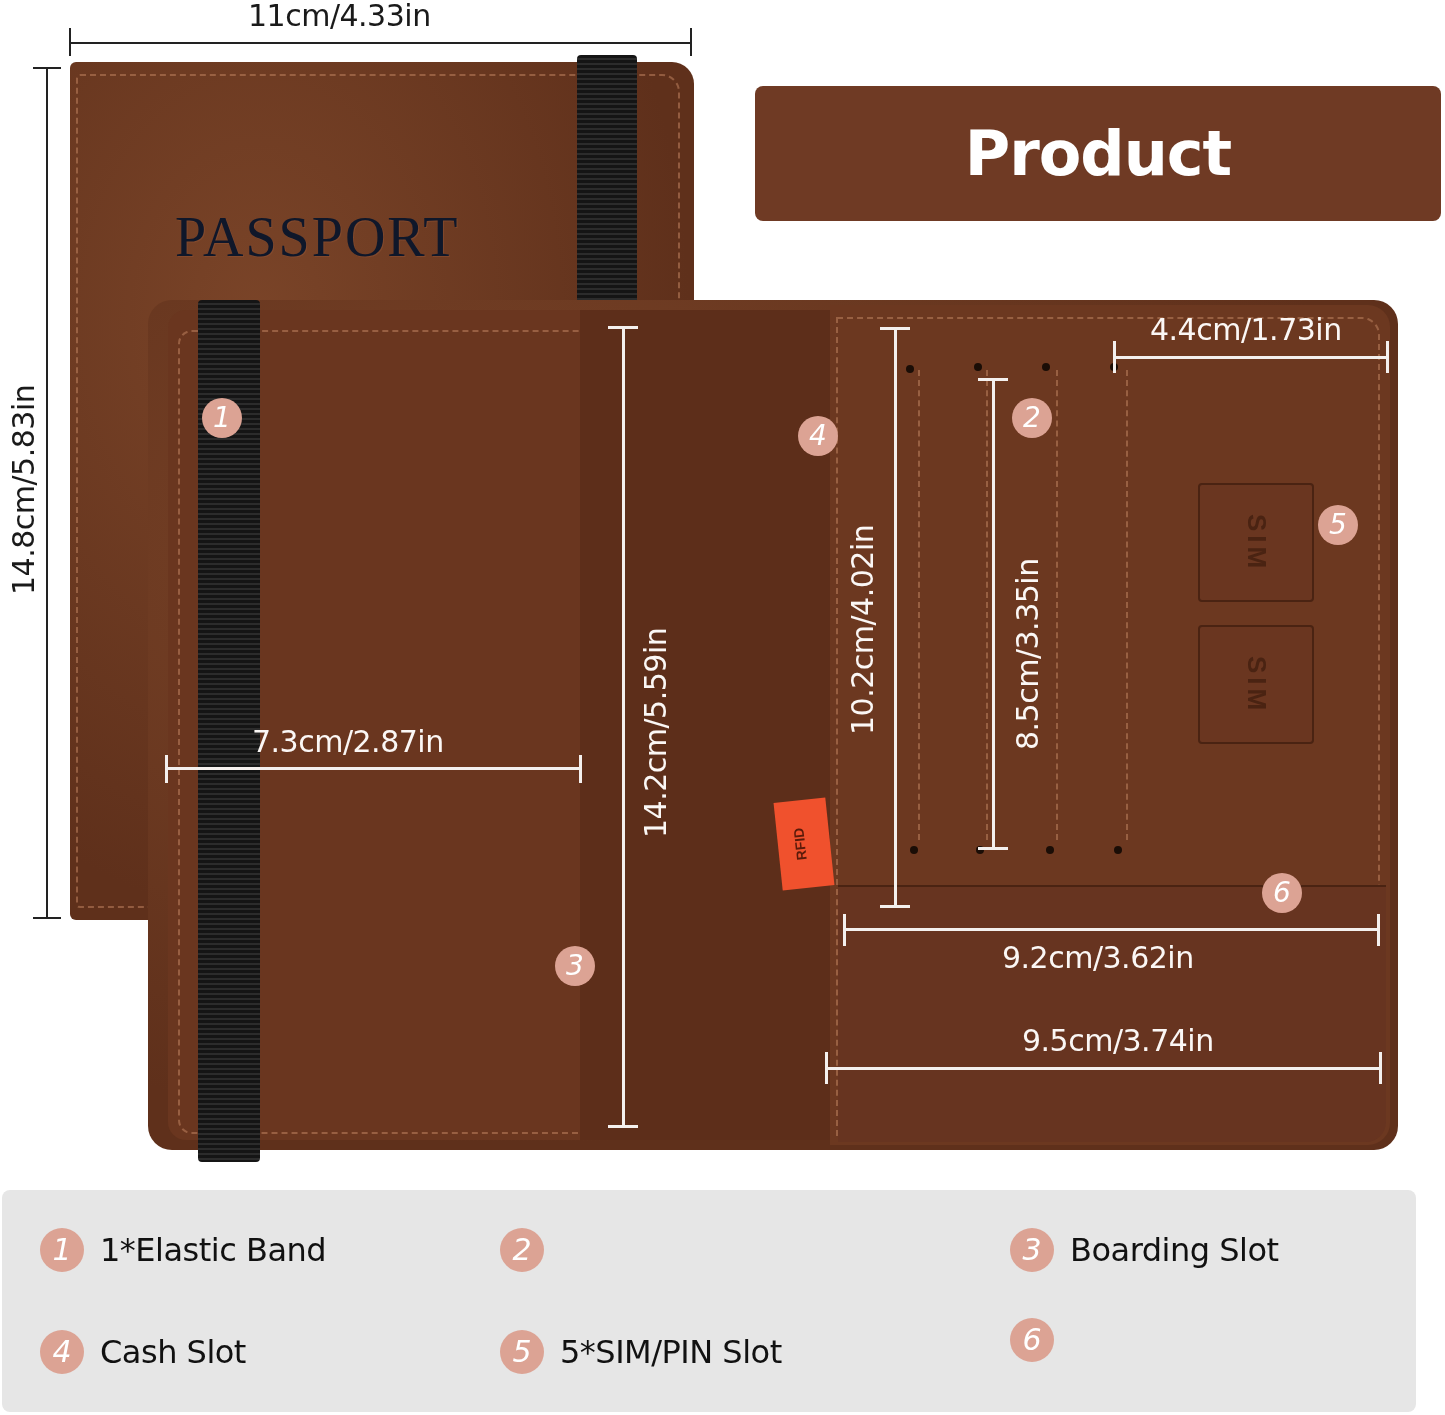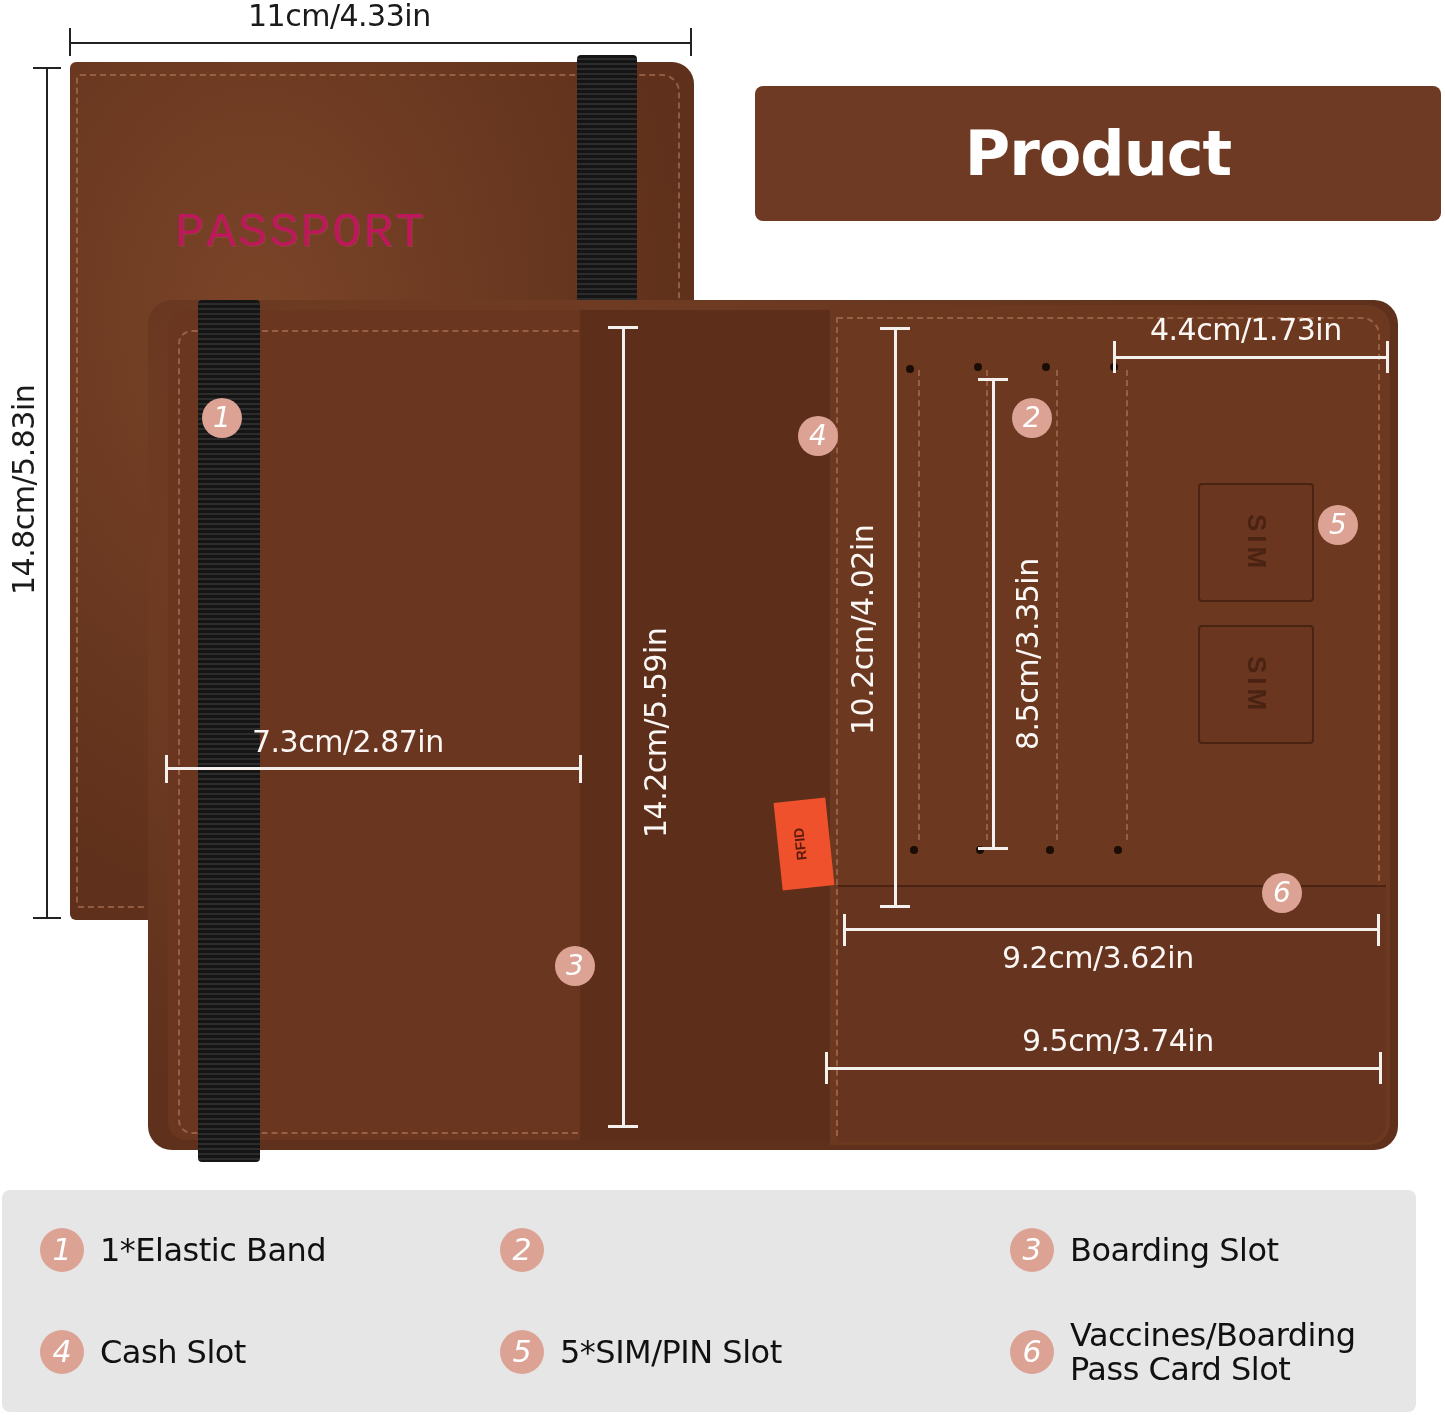--- a/index.html
+++ b/index.html
@@ -18,21 +18,21 @@
   .badge { position:absolute; width:40px; height:40px; border-radius:50%; background:#dca394; color:#fff;
     font-style:italic; font-size:28px; text-align:center; line-height:40px; font-family:"DejaVu Sans", sans-serif; }
   .band { position:absolute; background:repeating-linear-gradient(180deg,#151515 0 3px,#2c2c2c 3px 5px); border-radius:4px; }
   .title-box { position:absolute; left:755px; top:86px; width:686px; height:135px; background:#6f3a24; border-radius:8px;
     color:#fff; font-weight:bold; font-size:62px; text-align:center; line-height:135px; font-family:"DejaVu Sans", sans-serif; letter-spacing:-1px;}
   .legend { position:absolute; left:2px; top:1190px; width:1414px; height:222px; background:#e6e6e6; border-radius:8px; }
   .legend-item { position:absolute; display:flex; align-items:center; }
   .legend-item .lbadge { width:44px; height:44px; border-radius:50%; background:#dca394; color:#fff; font-style:italic;
     font-size:30px; text-align:center; line-height:44px; margin-right:16px; font-family:"DejaVu Sans", sans-serif; flex:none;}
   .legend-item .ltext { font-size:32px; color:#111; line-height:34px; font-family:"DejaVu Sans", sans-serif; letter-spacing:-0.5px; }
-  .passport-emboss { position:absolute; left:175px; top:205px; font-family:Liberation Mono, monospace; font-size:49px; color:#be185d;
+  .passport-emboss { position:absolute; left:175px; top:205px; font-family:Liberation Serif, serif; font-size:56px; color:#0f172a;
     letter-spacing:2px; text-shadow: 1px 1px 0 rgba(140,80,50,0.6); }
   .rfid { position:absolute; left:778px; top:800px; width:52px; height:88px; background:#f0512d; transform:rotate(-6deg);
     color:#5a1a0a; font-size:14px; }
   .rfid span { position:absolute; left:14px; top:60px; transform:rotate(-90deg); transform-origin:left top; font-weight:bold; }
   .slot-dot { position:absolute; width:8px; height:8px; border-radius:50%; background:#1a0d06; }
   .sim { position:absolute; border:2px solid #4a2312; border-radius:4px; background:#6a3620; }
   .sim span { position:absolute; left:50%; top:50%; transform:translate(-50%,-50%) rotate(90deg); color:#4a2312; font-weight:bold; font-size:26px; letter-spacing:4px; }
 </style>
 </head>
 <body>
@@ -153,15 +153,14 @@
   <div class="legend-item" style="left:38px;top:140px;">
     <div class="lbadge">4</div>
     <div class="ltext">Cash Slot</div>
   </div>
   <div class="legend-item" style="left:498px;top:140px;">
     <div class="lbadge">5</div>
     <div class="ltext">5*SIM/PIN Slot</div>
   </div>
   <div class="legend-item" style="left:1008px;top:128px;">
     <div class="lbadge">6</div>
-    <div class="ltext" style="width:320px;">Vaccines/Boarding Pass Card Slot</div>
   </div>
 </div>
 
 </body></html>

